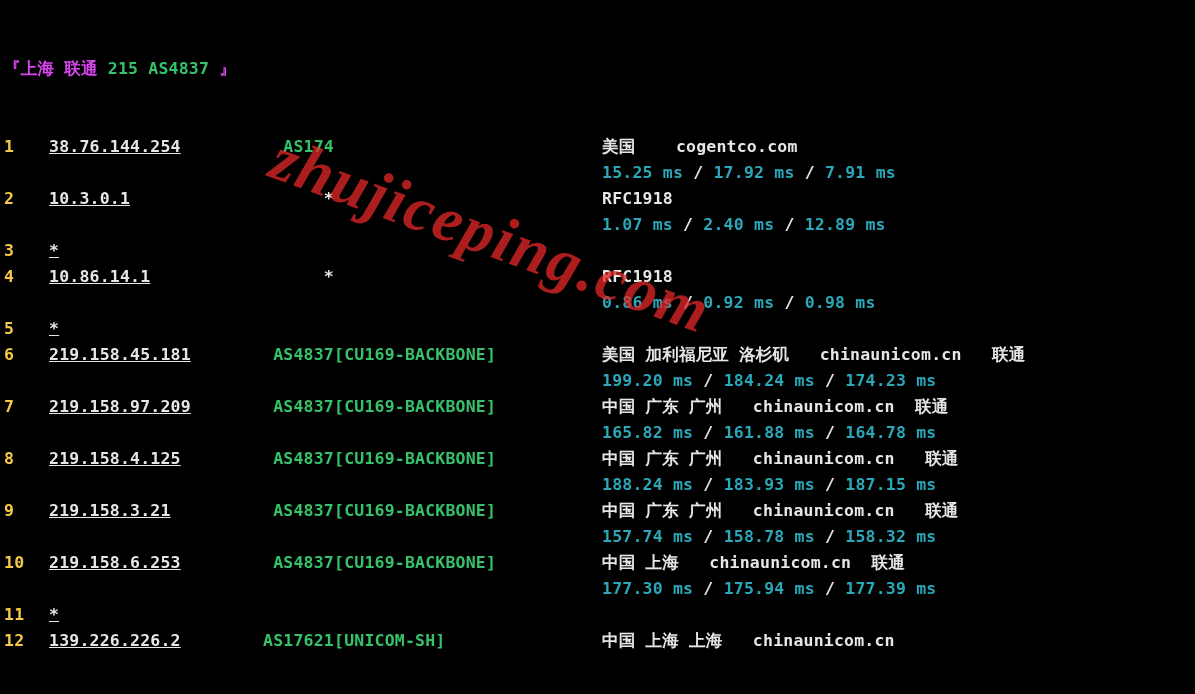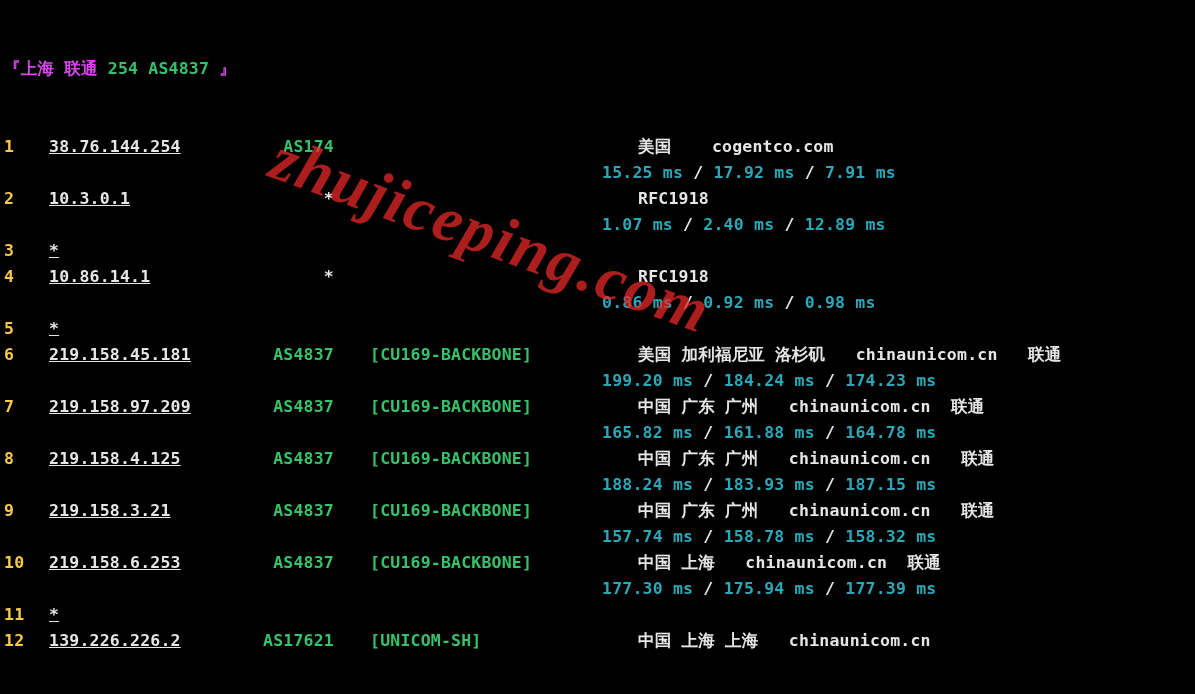--- a/index.html
+++ b/index.html
@@ -21,39 +21,39 @@
   .tag{color:#36c26b;}
   .title{color:#d946ef;}            
   .tnum{color:#36c26b;}
   .cyan{color:#2aa7b8;}             
   .white{color:#e6e6e6;}
   .row{display:block;}
   .row span{display:inline-block;vertical-align:top;}
   .c-num{width:45px;}
   .c-ip{width:165px;text-decoration:underline;}
   .c-asn{width:120px;text-align:right;}
-  .c-tag{width:268px;margin-left:36px;}
+  .c-tag{width:268px;}
   .c-info{}
   .lat-line{padding-left:598px;}
   .wm{
     position:absolute;
     left:260px;top:222px;
     font-family:Georgia,serif;
     font-weight:700;font-style:italic;
     font-size:64px;
     color:rgba(230,40,40,0.75);
     transform:rotate(20deg);
     letter-spacing:2px;
     pointer-events:none;
     user-select:none;
   }
 </style>
 </head>
 <body>
 <div class="term">
 
-<div class="row"><span class="title">『上海 联通 </span><span class="tnum">254 AS4837</span><span class="title"> 』</span></div>
+<div class="row"><span class="title">『上海 联通 </span><span class="tnum">215 AS4837</span><span class="title"> 』</span></div>
 
 <div id="hops"><div class="row"><span class="c-num num-col">1</span><span class="c-ip white">38.76.144.254</span><span class="c-asn asn">AS174</span><span class="c-tag tag"></span><span class="c-info white">美国    cogentco.com</span></div><div class="row lat-line"><span class="cyan">15.25 ms</span><span class="white"> / </span><span class="cyan">17.92 ms</span><span class="white"> / </span><span class="cyan">7.91 ms</span></div><div class="row"><span class="c-num num-col">2</span><span class="c-ip white">10.3.0.1</span><span class="c-asn white">*</span><span class="c-tag tag"></span><span class="c-info white">RFC1918</span></div><div class="row lat-line"><span class="cyan">1.07 ms</span><span class="white"> / </span><span class="cyan">2.40 ms</span><span class="white"> / </span><span class="cyan">12.89 ms</span></div><div class="row"><span class="c-num num-col">3</span><span class="c-ip white">*</span><span class="c-asn white"></span><span class="c-tag tag"></span><span class="c-info white"></span></div><div class="row"><span class="c-num num-col">4</span><span class="c-ip white">10.86.14.1</span><span class="c-asn white">*</span><span class="c-tag tag"></span><span class="c-info white">RFC1918</span></div><div class="row lat-line"><span class="cyan">0.86 ms</span><span class="white"> / </span><span class="cyan">0.92 ms</span><span class="white"> / </span><span class="cyan">0.98 ms</span></div><div class="row"><span class="c-num num-col">5</span><span class="c-ip white">*</span><span class="c-asn white"></span><span class="c-tag tag"></span><span class="c-info white"></span></div><div class="row"><span class="c-num num-col">6</span><span class="c-ip white">219.158.45.181</span><span class="c-asn asn">AS4837</span><span class="c-tag tag">[CU169-BACKBONE]</span><span class="c-info white">美国 加利福尼亚 洛杉矶   chinaunicom.cn   联通</span></div><div class="row lat-line"><span class="cyan">199.20 ms</span><span class="white"> / </span><span class="cyan">184.24 ms</span><span class="white"> / </span><span class="cyan">174.23 ms</span></div><div class="row"><span class="c-num num-col">7</span><span class="c-ip white">219.158.97.209</span><span class="c-asn asn">AS4837</span><span class="c-tag tag">[CU169-BACKBONE]</span><span class="c-info white">中国 广东 广州   chinaunicom.cn  联通</span></div><div class="row lat-line"><span class="cyan">165.82 ms</span><span class="white"> / </span><span class="cyan">161.88 ms</span><span class="white"> / </span><span class="cyan">164.78 ms</span></div><div class="row"><span class="c-num num-col">8</span><span class="c-ip white">219.158.4.125</span><span class="c-asn asn">AS4837</span><span class="c-tag tag">[CU169-BACKBONE]</span><span class="c-info white">中国 广东 广州   chinaunicom.cn   联通</span></div><div class="row lat-line"><span class="cyan">188.24 ms</span><span class="white"> / </span><span class="cyan">183.93 ms</span><span class="white"> / </span><span class="cyan">187.15 ms</span></div><div class="row"><span class="c-num num-col">9</span><span class="c-ip white">219.158.3.21</span><span class="c-asn asn">AS4837</span><span class="c-tag tag">[CU169-BACKBONE]</span><span class="c-info white">中国 广东 广州   chinaunicom.cn   联通</span></div><div class="row lat-line"><span class="cyan">157.74 ms</span><span class="white"> / </span><span class="cyan">158.78 ms</span><span class="white"> / </span><span class="cyan">158.32 ms</span></div><div class="row"><span class="c-num num-col">10</span><span class="c-ip white">219.158.6.253</span><span class="c-asn asn">AS4837</span><span class="c-tag tag">[CU169-BACKBONE]</span><span class="c-info white">中国 上海   chinaunicom.cn  联通</span></div><div class="row lat-line"><span class="cyan">177.30 ms</span><span class="white"> / </span><span class="cyan">175.94 ms</span><span class="white"> / </span><span class="cyan">177.39 ms</span></div><div class="row"><span class="c-num num-col">11</span><span class="c-ip white">*</span><span class="c-asn white"></span><span class="c-tag tag"></span><span class="c-info white"></span></div><div class="row"><span class="c-num num-col">12</span><span class="c-ip white">139.226.226.2</span><span class="c-asn asn">AS17621</span><span class="c-tag tag">[UNICOM-SH]</span><span class="c-info white">中国 上海 上海   chinaunicom.cn</span></div></div>
 
 </div>
 
 <div class="wm">zhujiceping.com</div>
 
 </body></html>

